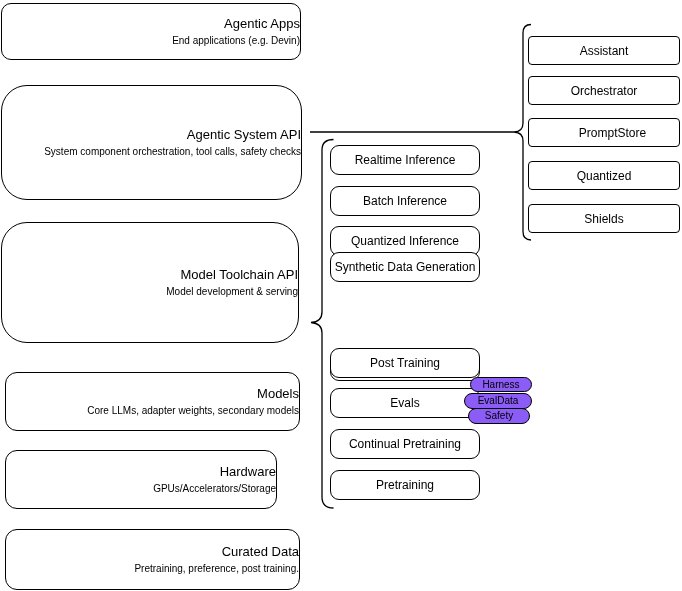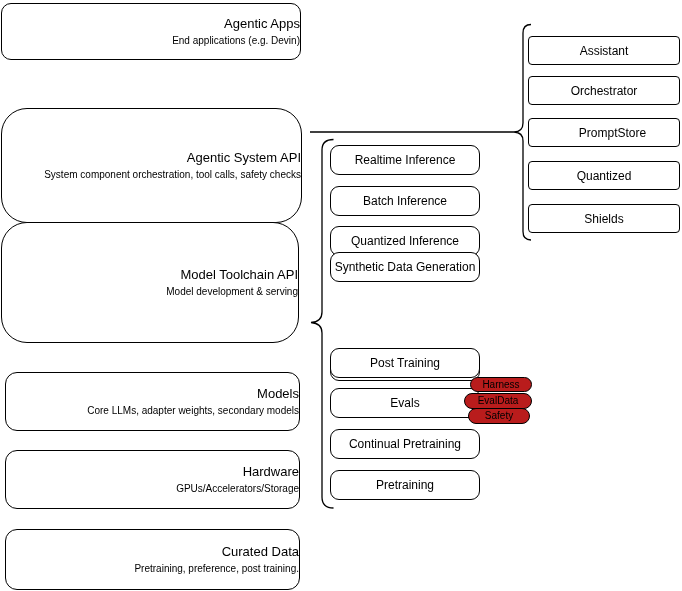--- a/index.html
+++ b/index.html
@@ -38,35 +38,35 @@
     border-radius: 9px;
     display: flex;
     align-items: center;
     justify-content: center;
     text-align: center;
     font-size: 12px;
   }
   .pill {
     position: absolute;
     box-sizing: border-box;
-    background: #b91c1c;
+    background: #8b5cf6;
     border: 1.5px solid #000000;
     display: flex;
     align-items: center;
     justify-content: center;
     text-align: right;
     font-size: 10px;
     line-height: 10px;
   }
   
   #b-apps      { left: 1px;  top: 3px;   width: 300px; height: 57px;  border-radius: 10px; }
-  #b-sysapi    { left: 1px;  top: 85px;  width: 301px; height: 115px; border-radius: 26px; margin-top: 23px; }
+  #b-sysapi    { left: 1px;  top: 85px;  width: 301px; height: 115px; border-radius: 26px; }
   #b-toolapi   { left: 1px;  top: 222px; width: 298px; height: 121px; border-radius: 26px; }
   #b-models    { left: 5px;  top: 372px; width: 295px; height: 59px;  border-radius: 12px; padding-left: 40px; }
-  #b-hardware  { left: 5px;  top: 450px; width: 295px; height: 59px;  border-radius: 12px; padding-left: 16px; }
+  #b-hardware  { left: 5px;  top: 450px; width: 272px; height: 59px;  border-radius: 12px; padding-left: 16px; }
   #b-data      { left: 5px;  top: 529px; width: 295px; height: 61px;  border-radius: 12px; }
   
   .mid { left: 330px; width: 150px; height: 30px; }
   #m0 { top: 145px; } #m1 { top: 186px; } #m2 { top: 226px; }
   #m3 { top: 252px; } #m4 { top: 307px; margin-top: 44px; } #m5 { top: 348px; }
   #m6 { top: 388px; } #m7 { top: 429px; } #m8 { top: 470px; }
   
   .right { left: 528px; width: 152px; height: 29px; border-radius: 4px; }
   #r0 { top: 36px; } #r1 { top: 76px; } #r2 { top: 118px; padding-left: 17px; }
   #r3 { top: 161px; } #r4 { top: 204px; }

